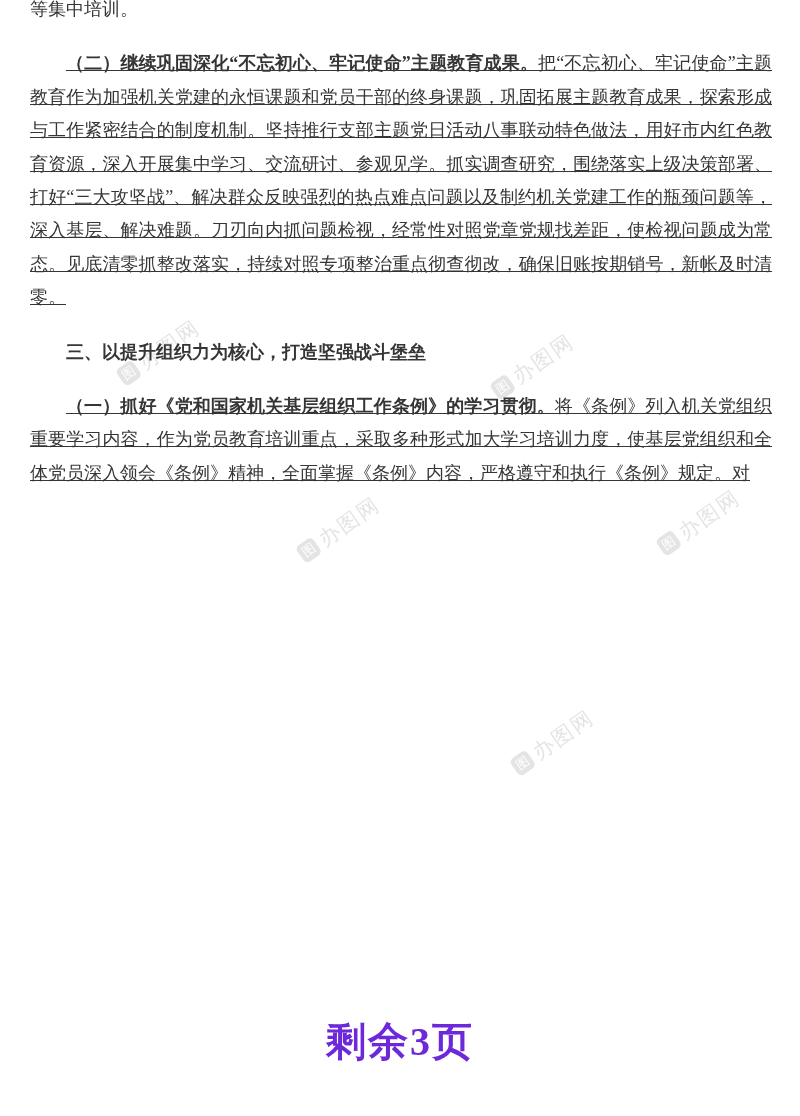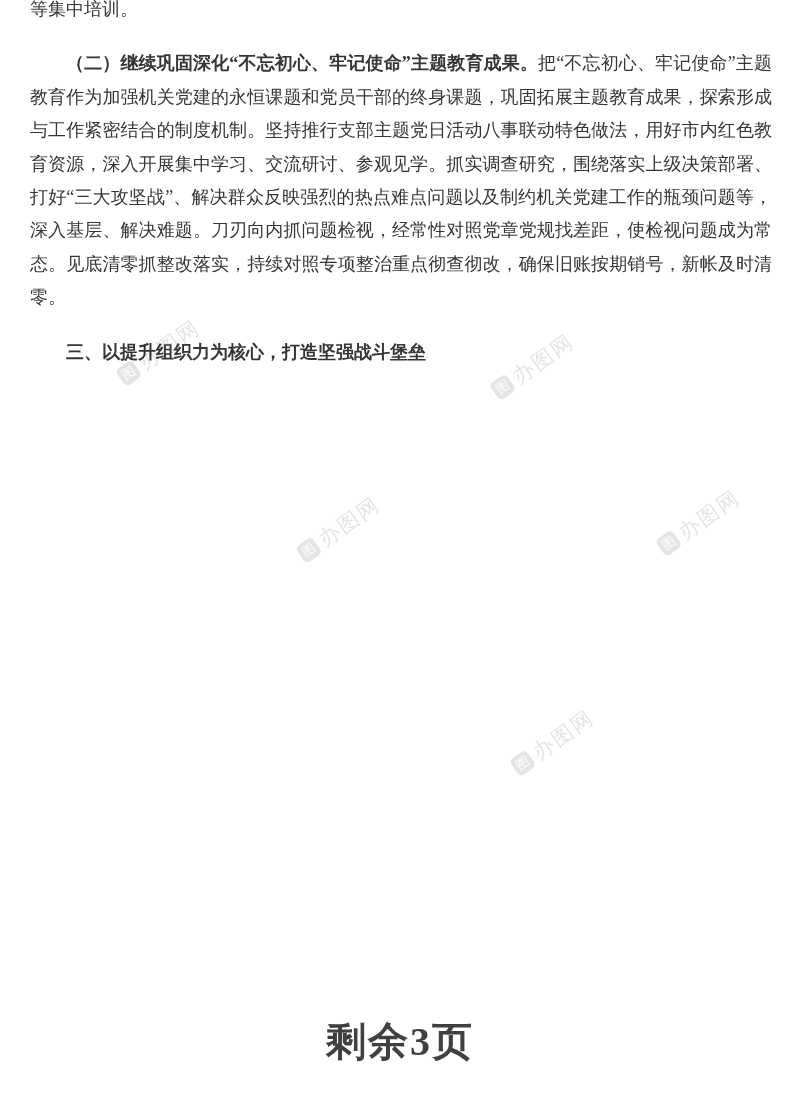--- a/index.html
+++ b/index.html
@@ -14,21 +14,21 @@
   }
   .content{
     position:absolute;
     left:30px;right:28px;top:-7px;
     font-size:18px;
     line-height:33.4px;
     text-align:justify;
   }
   .content p{margin:0 0 21px 0;}
   p.cont{text-indent:0;}
-  p.para{text-indent:2em;}
+  p.para{text-indent:2em;text-decoration:underline;}
   p.heading{text-indent:2em;font-weight:700;}
   .lead{font-weight:700;}
   
   .wm{
     position:absolute;
     display:flex;
     align-items:center;
     gap:5px;
     transform:rotate(-35deg);
     color:#cfcfcf;
@@ -57,21 +57,21 @@
   .wm5{left:506px;top:728px;}
   .footer-banner{
     position:absolute;
     left:0;right:0;top:1014px;
     display:flex;
     justify-content:center;
     align-items:center;
     gap:46px;
     font-size:40px;
     font-weight:700;
-    color:#404040;
+    color:#6d28d9;
     font-family:"Liberation Serif","DejaVu Serif",serif;
     letter-spacing:2px;
   }
 </style>
 </head>
 <body>
 
 <div class="page">
 
   <div class="wm wm1">
@@ -98,20 +98,21 @@
   <div class="content">
 
     <p class="cont">等集中培训。</p>
 
     <p class="para"><b class="lead">（二）继续巩固深化“不忘初心、牢记使命”主题教育成果。</b><span>把“不忘初心、牢记使命”主题教育作为加强机关党建的永恒课题和党员干部的终身课题，巩固拓展主题教育成果，探索形成与工作紧密结合的制度机制。坚持推行支部主题党日活动八事联动特色做法，用好市内红色教育资源，深入开展集中学习、交流研讨、参观见学。抓实调查研究，围绕落实上级决策部署、打好“三大攻坚战”、解决群众反映强烈的热点难点问题以及制约机关党建工作的瓶颈问题等，深入基层、解决难题。刀刃向内抓问题检视，经常性对照党章党规找差距，使检视问题成为常态。见底清零抓整改落实，持续对照专项整治重点彻查彻改，确保旧账按期销号，新帐及时清零。</span></p>
 
 
 
     <p class="heading">三、以提升组织力为核心，打造坚强战斗堡垒</p>
 
+    <p class="para"><b class="lead">（一）抓好《党和国家机关基层组织工作条例》的学习贯彻。</b><span>将《条例》列入机关党组织重要学习内容，作为党员教育培训重点，采取多种形式加大学习培训力度，使基层党组织和全体党员深入领会《条例》精神，全面掌握《条例》内容，严格遵守和执行《条例》规定。对</span></p>
 
   </div>
 
   <div class="footer-banner">
     <span>剩余3页</span>
   </div>
 
 </div>
 
 </body></html>

